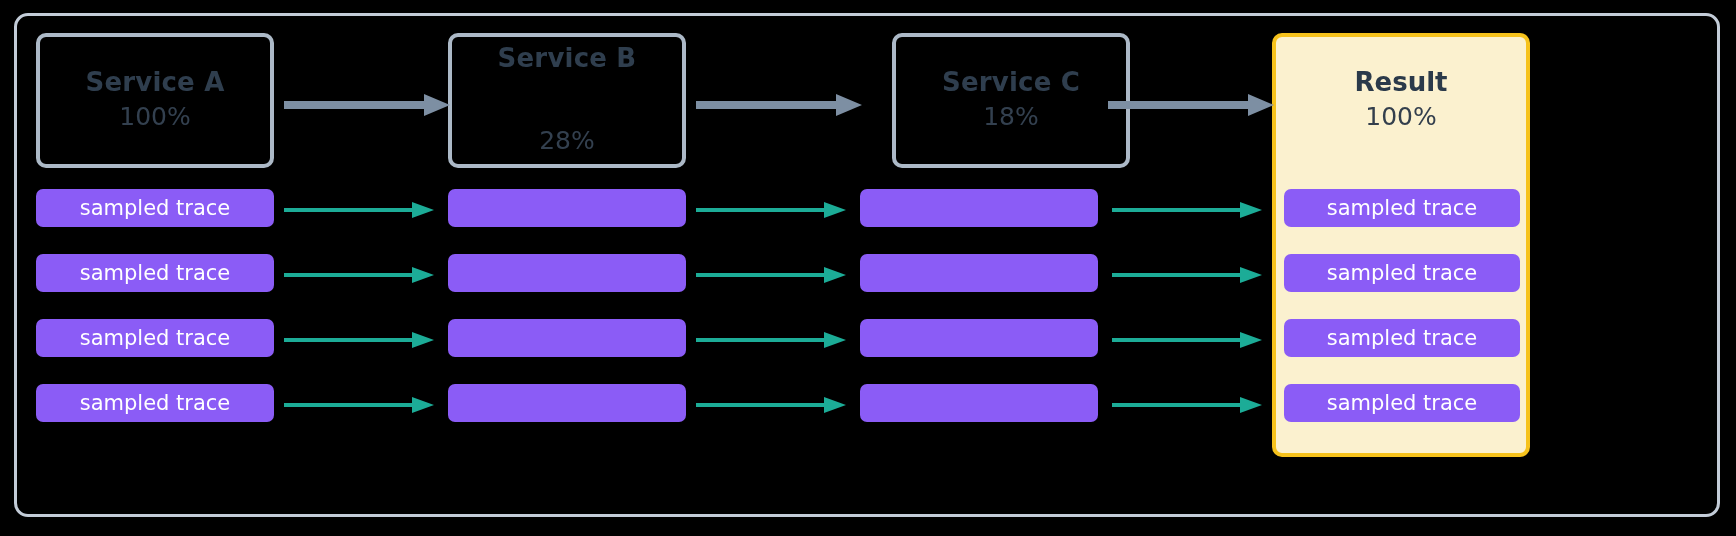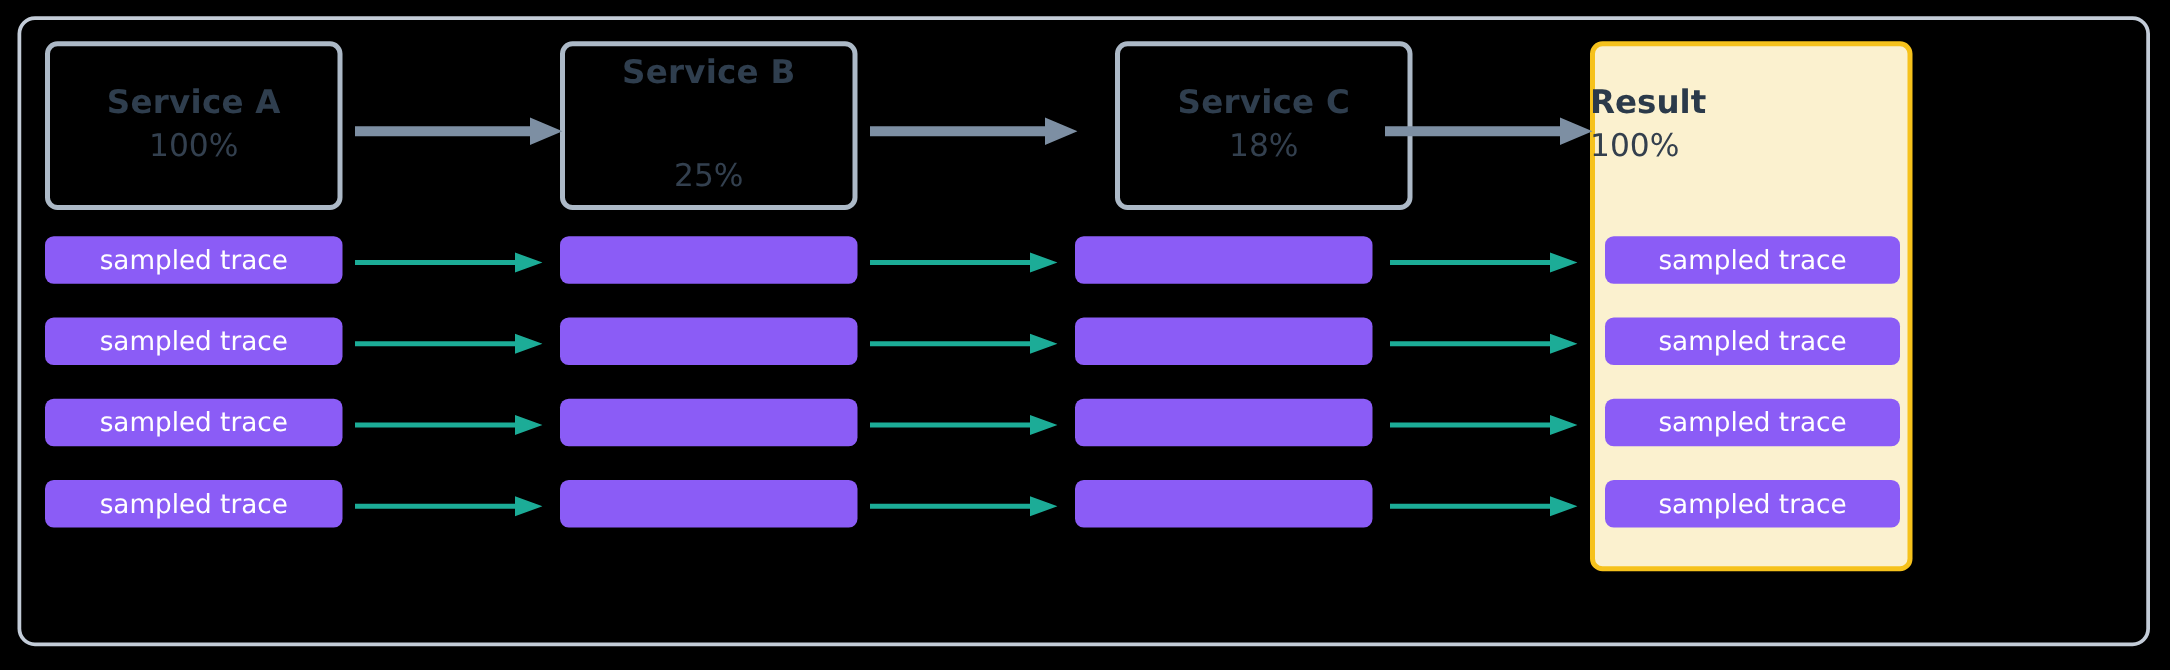--- a/index.html
+++ b/index.html
@@ -82,21 +82,21 @@
 
   
   .result-head {
     position: absolute;
     left: 1272px;
     top: 33px;
     width: 258px;
     height: 135px;
     display: flex;
     flex-direction: column;
-    align-items: flex-start;
+    align-items: center;
     justify-content: center;
     pointer-events: none;
   }
   .result-name {
     font-size: 26px;
     font-weight: bold;
     color: #2b3a4a;
     line-height: 1.15;
   }
   .result-pct {
@@ -168,21 +168,21 @@
 
   <div class="result-panel"></div>
 
   <div class="svc-box c1">
     <div class="svc-name">Service A</div>
     <div class="svc-pct">100%</div>
   </div>
 
   <div class="svc-box c2">
     <div class="svc-name">Service B</div>
-    <div class="svc-pct">25%</div>
+    <div class="svc-pct">28%</div>
   </div>
 
   <div class="svc-box c3">
     <div class="svc-name">Service C</div>
     <div class="svc-pct">18%</div>
   </div>
 
   <div class="result-head">
     <div class="result-name">Result</div>
     <div class="result-pct">100%</div>

